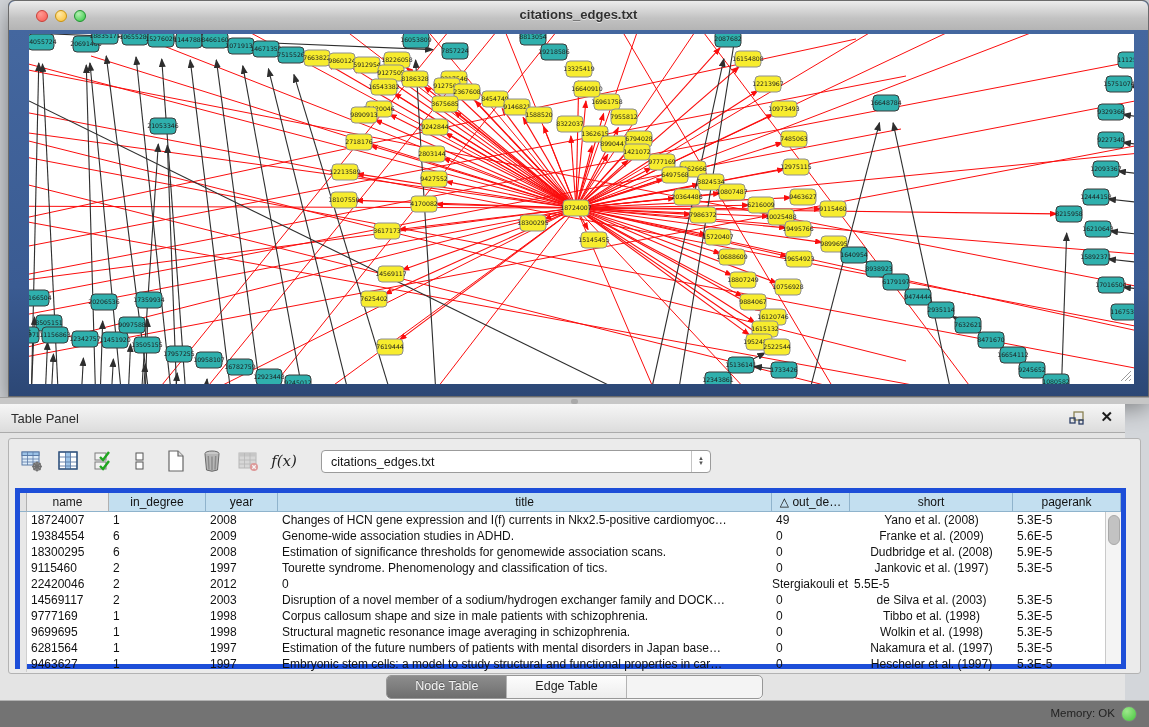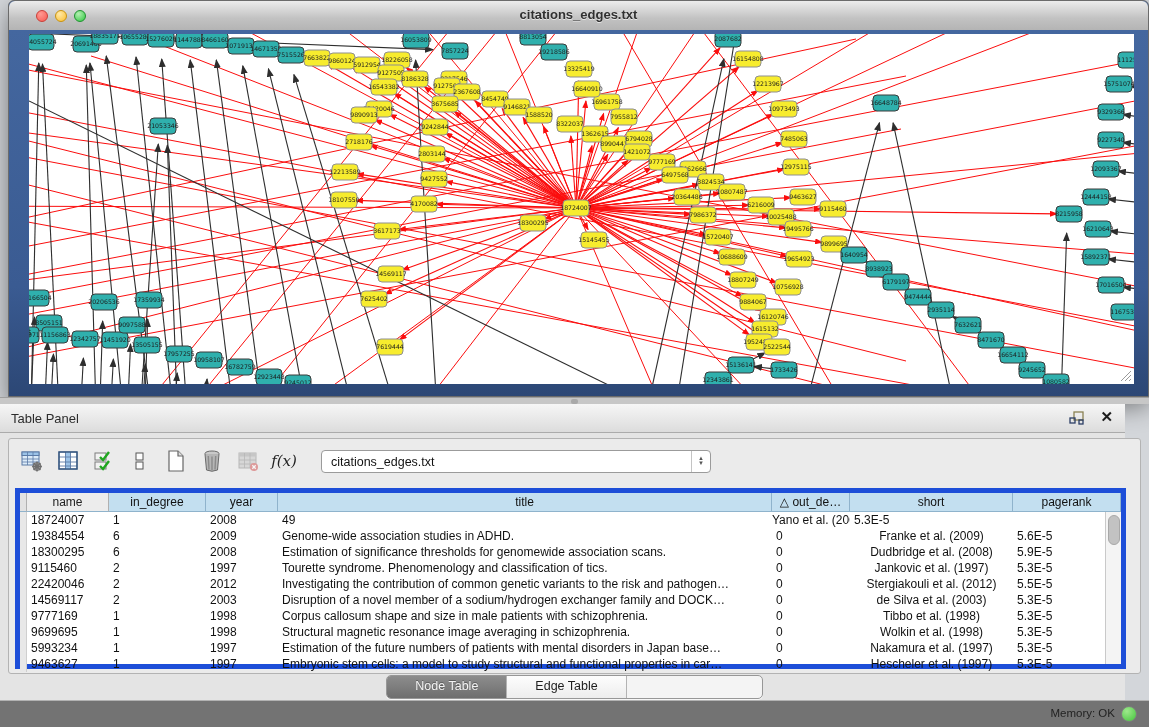--- a/index.html
+++ b/index.html
@@ -870,20 +870,21 @@
           <div class="hc">△ out_de…</div>
           <div class="hc">short</div>
           <div class="hc">pagerank</div>
         </div>
       <div id="tbl-rows">
           <div class="row">
             <div class="c corner"></div>
             <div class="c">18724007</div>
             <div class="c">1</div>
             <div class="c">2008</div>
+            <div class="c">Changes of HCN gene expression and I(f) currents in Nkx2.5-positive cardiomyoc…</div>
             <div class="c">49</div>
             <div class="c center">Yano et al. (2008)</div>
             <div class="c">5.3E-5</div>
           </div>
           <div class="row">
             <div class="c corner"></div>
             <div class="c">19384554</div>
             <div class="c">6</div>
             <div class="c">2009</div>
             <div class="c">Genome-wide association studies in ADHD.</div>
@@ -909,21 +910,20 @@
             <div class="c">Tourette syndrome. Phenomenology and classification of tics.</div>
             <div class="c">0</div>
             <div class="c center">Jankovic et al. (1997)</div>
             <div class="c">5.3E-5</div>
           </div>
           <div class="row">
             <div class="c corner"></div>
             <div class="c">22420046</div>
             <div class="c">2</div>
             <div class="c">2012</div>
-            <div class="c">Investigating the contribution of common genetic variants to the risk and pathogen…</div>
             <div class="c">0</div>
             <div class="c center">Stergiakouli et al. (2012)</div>
             <div class="c">5.5E-5</div>
           </div>
           <div class="row">
             <div class="c corner"></div>
             <div class="c">14569117</div>
             <div class="c">2</div>
             <div class="c">2003</div>
             <div class="c">Disruption of a novel member of a sodium/hydrogen exchanger family and DOCK…</div>
@@ -946,21 +946,21 @@
             <div class="c">9699695</div>
             <div class="c">1</div>
             <div class="c">1998</div>
             <div class="c">Structural magnetic resonance image averaging in schizophrenia.</div>
             <div class="c">0</div>
             <div class="c center">Wolkin et al. (1998)</div>
             <div class="c">5.3E-5</div>
           </div>
           <div class="row">
             <div class="c corner"></div>
-            <div class="c">5993234</div>
+            <div class="c">6281564</div>
             <div class="c">1</div>
             <div class="c">1997</div>
             <div class="c">Estimation of the future numbers of patients with mental disorders in Japan base…</div>
             <div class="c">0</div>
             <div class="c center">Nakamura et al. (1997)</div>
             <div class="c">5.3E-5</div>
           </div>
           <div class="row">
             <div class="c corner"></div>
             <div class="c">9463627</div>

